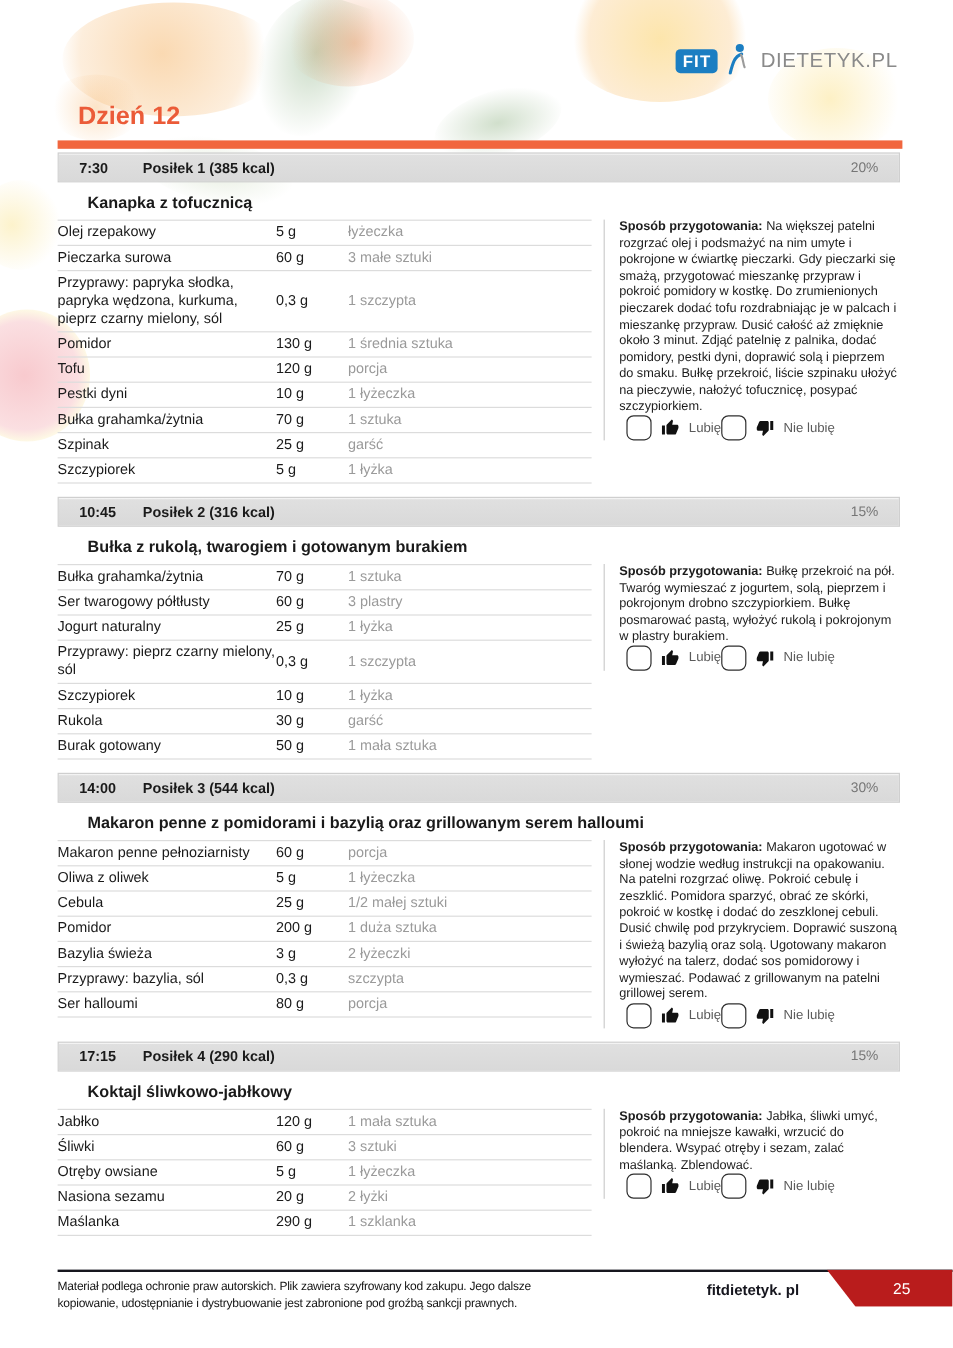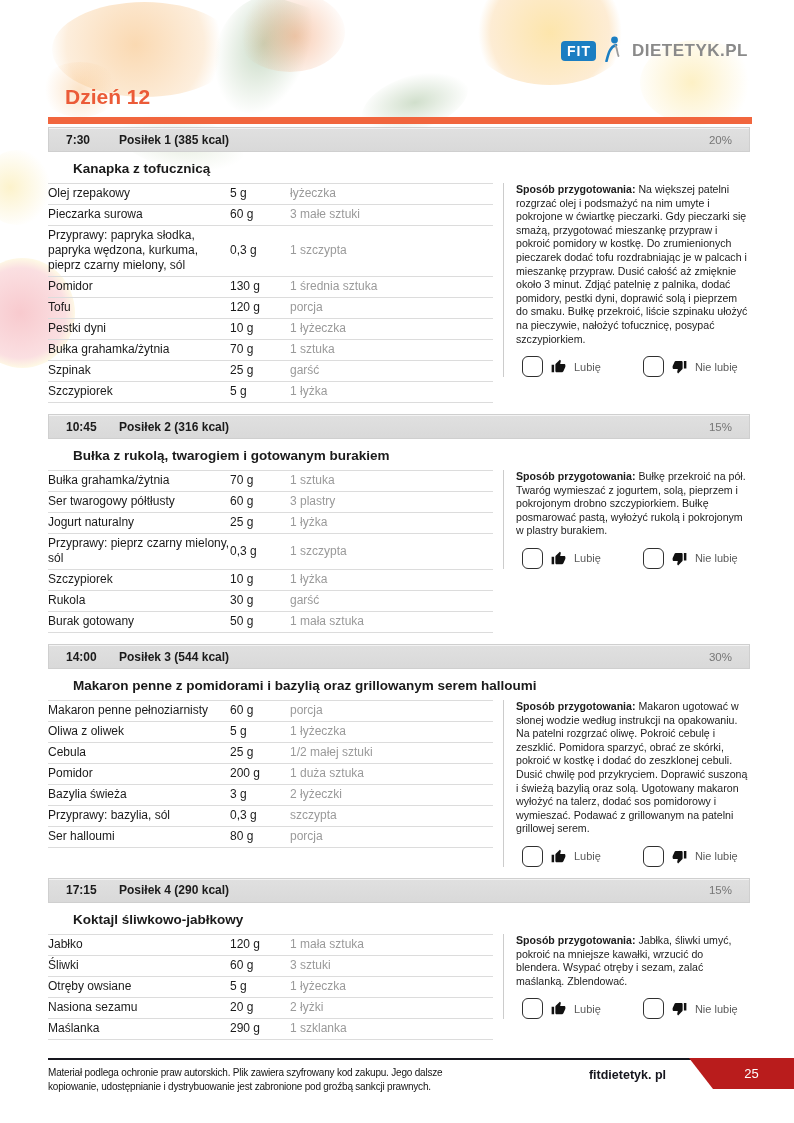--- a/index.html
+++ b/index.html
@@ -34,21 +34,21 @@
   .d-grapefruit { left:-30px; top:258px; width:105px; height:110px; border-radius:50%;
     background:radial-gradient(circle at 48% 50%, rgba(238,128,138,.42), rgba(238,128,138,.25) 58%, rgba(250,225,150,.25) 70%, transparent 78%); }
   .d-peach { left:40px; top:62px; width:80px; height:55px; border-radius:50%;
     background:radial-gradient(circle, rgba(246,176,96,.35), transparent 72%); }
 
   
   .logo { position:absolute; top:36px; right:46px; display:flex; align-items:flex-end; gap:11px; }
   .logo-fit { background:#1b7ec2; color:#fff; font-weight:bold; font-size:14px;
     padding:2px 5px 2px 6px; border-radius:4px; letter-spacing:1px; line-height:16px; }
   .logo-person { width:16px; height:26px; margin:0 0 -1px -2px; }
-  .logo-rest { color:#8a8a8a; font-weight:bold; font-size:17px; letter-spacing:.5px; line-height:20px; }
+  .logo-rest { color:#8a8a8a; font-weight:normal; font-size:17px; letter-spacing:.5px; line-height:20px; }
 
   .day-title { position:absolute; left:65px; top:85px; font-size:21px; font-weight:bold; color:#eb5b38; }
 
   .orange-bar { position:absolute; left:48px; top:117px; width:704px; height:7px; background:#f1663e; }
 
   
   .meals { position:absolute; left:48px; top:127px; width:702px; }
   .meal { margin-bottom:11px; }
   .meal-bar { display:flex; align-items:center; height:25px; padding:0 17px;
     background:linear-gradient(#e0e0e0,#d9d9d9); border:1px solid #cfcfcf;
@@ -64,21 +64,21 @@
     font-size:12px; line-height:15px; vertical-align:middle; }
   table.ingredients tr:last-child td { border-bottom:1px solid #dcdcdc; }
   td.c-name { padding-left:9px; padding-right:8px; width:182px; }
   td.c-amount { width:60px; white-space:nowrap; }
   td.c-measure { font-size:9px; color:#9a9a9a; padding-left:6px; }
 
   .prep-col { margin-left:10px; padding-left:12px; border-left:1px solid #ccc;
     flex:1; min-height:100%; }
   .prep-text { font-size:10.6px; line-height:13.6px; color:#1c1c1c; }
   .prep-text b { font-weight:bold; }
-  .votes { display:flex; gap:42px; margin-top:10px; margin-left:6px; align-items:center; }
+  .votes { display:flex; margin-left:6px; align-items:center; }
   .vote { display:flex; align-items:center; gap:8px; }
   .checkbox { width:21px; height:21px; border:1.6px solid #2f2f2f; border-radius:6px; background:#fff; }
   .thumb { width:15px; height:15px; fill:#111; }
   .thumb.down { transform:rotate(180deg); }
   .vote-label { font-size:11px; color:#5a5a5a; }
 
   
   .footer-line { position:absolute; left:48px; right:0; top:1058px; height:2px; background:#16161e; }
   .disclaimer { position:absolute; left:48px; top:1066px; width:445px;
     font-size:10px; line-height:14px; color:#141414; letter-spacing:-0.2px; }

